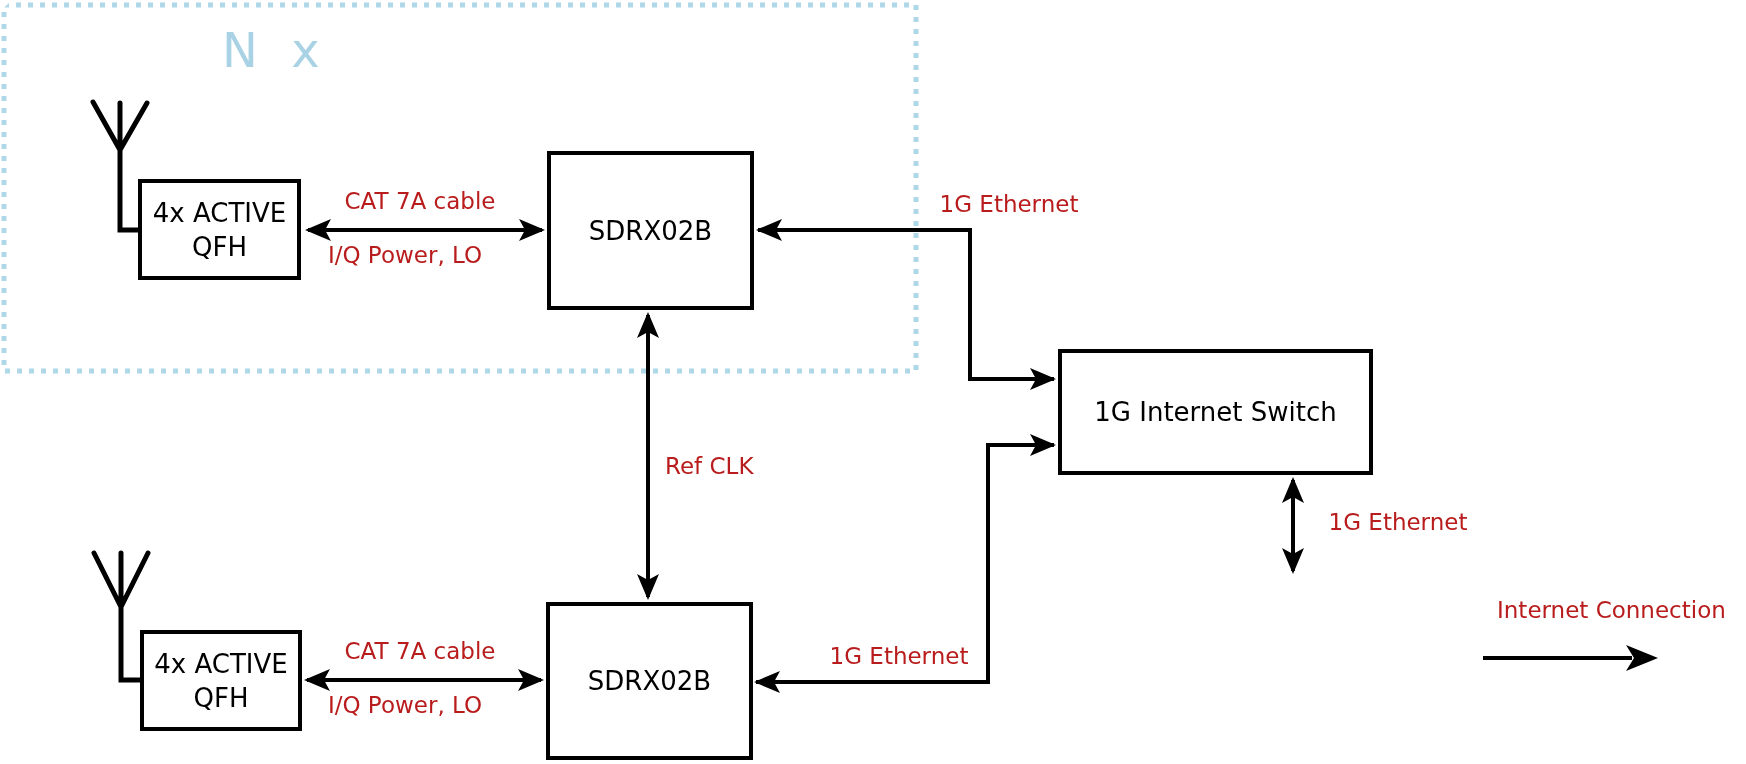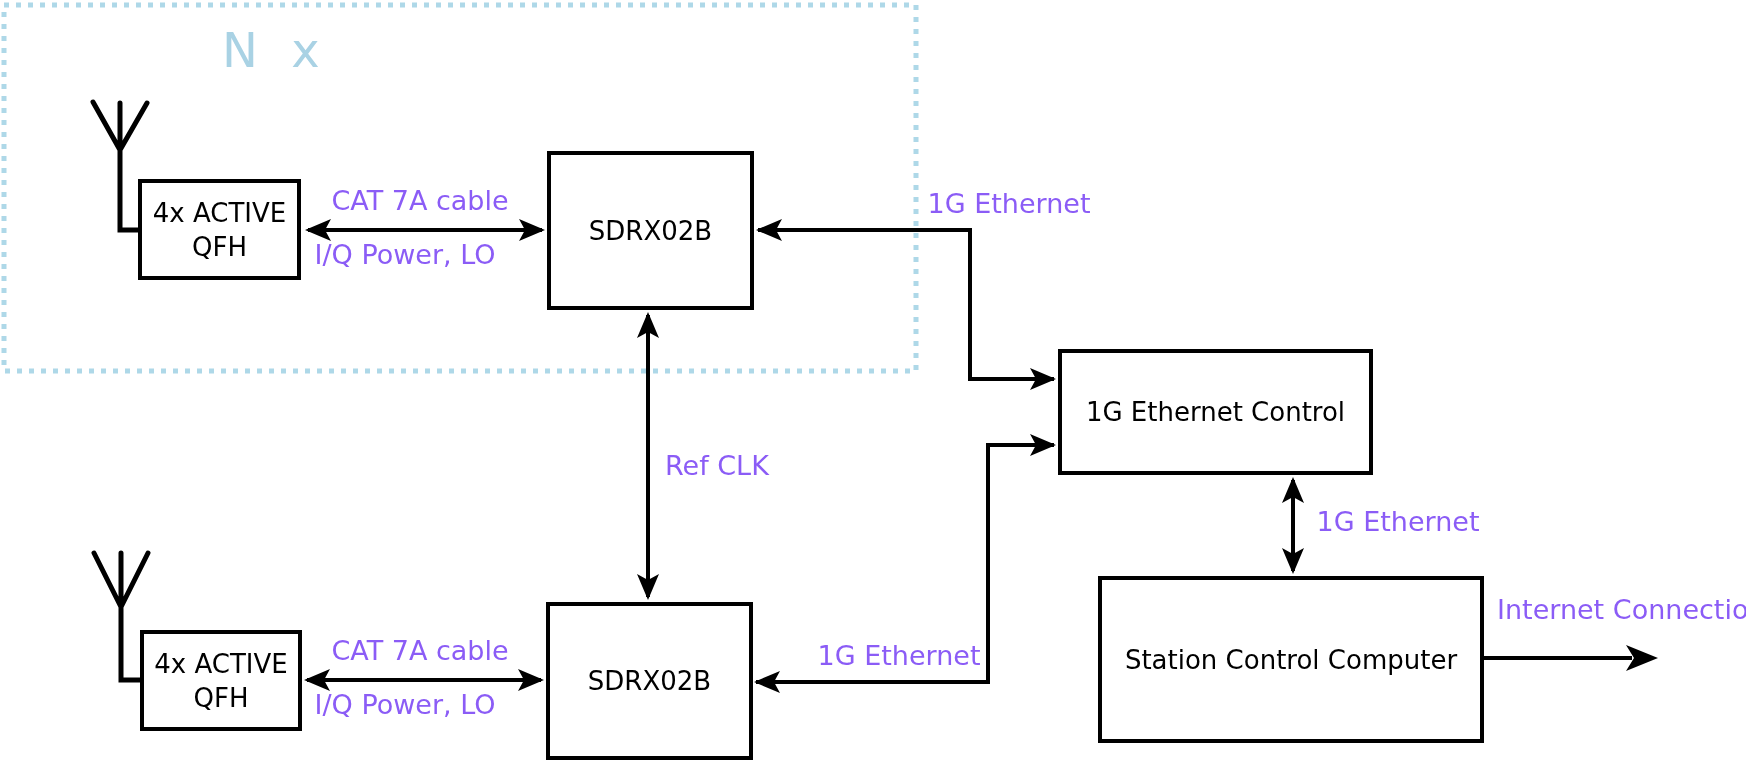--- a/index.html
+++ b/index.html
@@ -8,20 +8,21 @@
     background: #ffffff;
   }
   .canvas {
     position: relative;
     width: 1746px;
     height: 764px;
     background: #ffffff;
     font-family: "DejaVu Sans", "Liberation Sans", sans-serif;
     color: #000000;
     overflow: hidden;
+    border-radius: 20px;
   }
   .svg-layer {
     position: absolute;
     left: 0;
     top: 0;
     width: 1746px;
     height: 764px;
   }
   .node {
     position: absolute;
@@ -32,24 +33,24 @@
     flex-direction: column;
     align-items: center;
     justify-content: center;
     text-align: center;
     font-size: 26px;
     line-height: 34px;
     color: #000000;
   }
   .elabel {
     position: absolute;
-    font-size: 27px;
+    font-size: 23px;
     line-height: 30px;
     white-space: nowrap;
-    color: #8b5cf6;
+    color: #b91c1c;
   }
   .elabel.centered {
     width: 260px;
     text-align: center;
   }
   .replication-label {
     position: absolute;
     left: 222px;
     top: 22px;
     font-size: 48px;
@@ -144,26 +145,23 @@
   <div class="node qfh-bottom">
     <span>4x ACTIVE</span>
     <span>QFH</span>
   </div>
 
   <div class="node sdrx-bottom">
     <span>SDRX02B</span>
   </div>
 
   <div class="node eth-switch">
-    <span>1G Ethernet Control</span>
+    <span>1G Internet Switch</span>
   </div>
 
-  <div class="node station-pc">
-    <span>Station Control Computer</span>
-  </div>
 
   <div class="elabel centered cat7a-top">CAT 7A cable</div>
   <div class="elabel centered iq-top">I/Q Power, LO</div>
   <div class="elabel centered eth-top">1G Ethernet</div>
   <div class="elabel refclk">Ref CLK</div>
   <div class="elabel centered cat7a-bottom">CAT 7A cable</div>
   <div class="elabel centered iq-bottom">I/Q Power, LO</div>
   <div class="elabel centered eth-bottom">1G Ethernet</div>
   <div class="elabel centered eth-sw-pc">1G Ethernet</div>
   <div class="elabel internet">Internet Connection</div>

